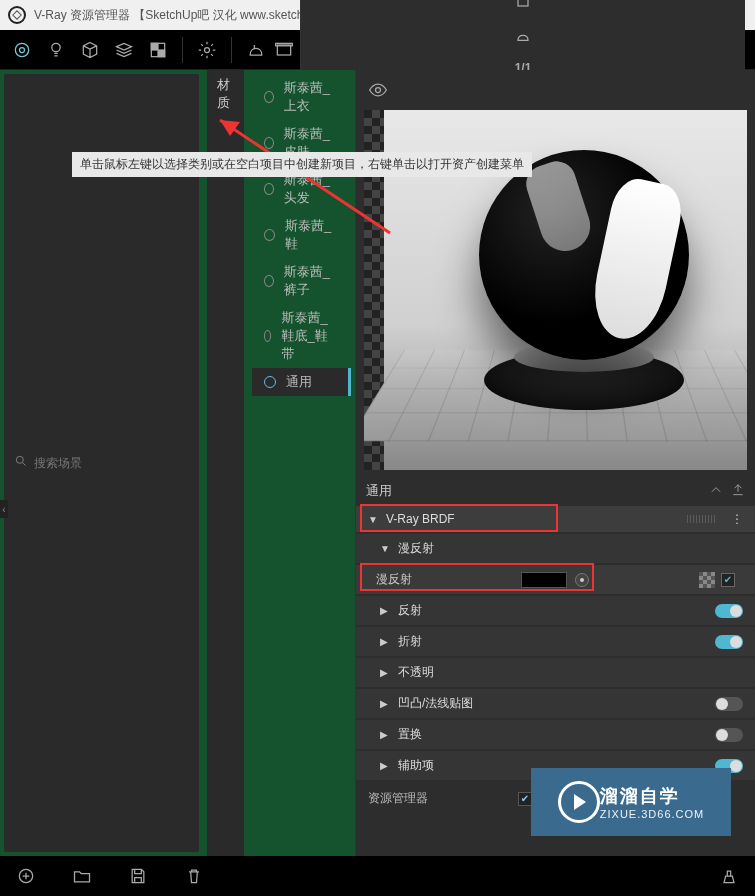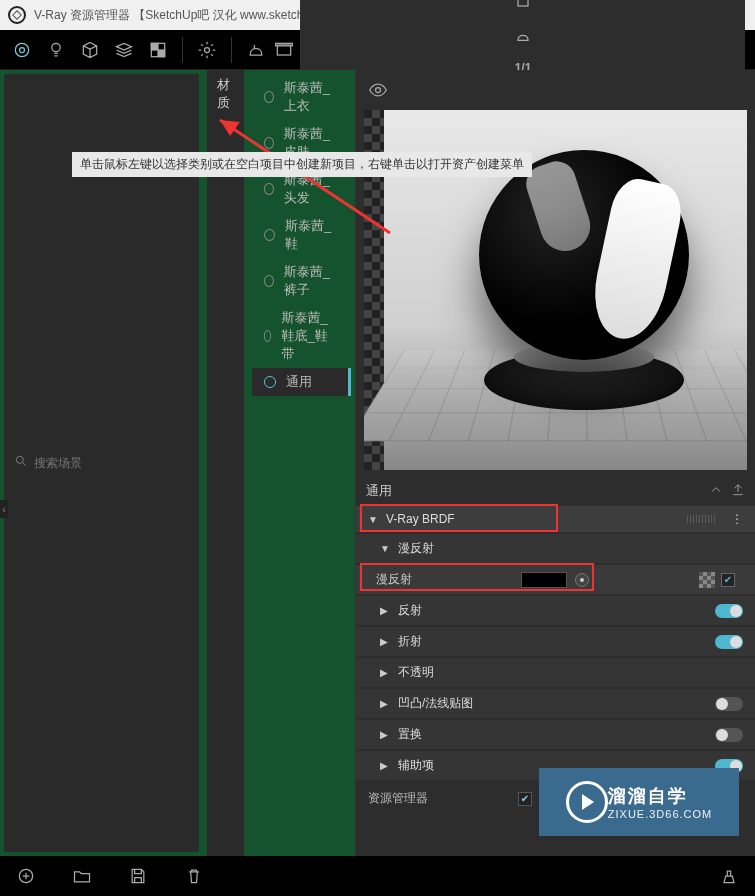--- a/index.html
+++ b/index.html
@@ -76,21 +76,21 @@
 .color-swatch { width: 46px; height: 16px; background: #000; border: 1px solid #555; margin-left: auto; margin-right: 8px; }
 .slider-btn { width: 14px; height: 14px; border: 1px solid #777; border-radius: 50%; background: #444; }
 .slider-btn .dot { width: 4px; height: 4px; background: #ccc; border-radius: 50%; margin: 4px auto; }
 .chk-swatch { width: 16px; height: 16px; background: repeating-conic-gradient(#888 0 25%, #555 0 50%) 0 0/8px 8px; margin-left: 110px; margin-right: 6px; }
 .chk { width: 14px; height: 14px; background: #222; border: 1px solid #666; display: flex; align-items: center; justify-content: center; color: #4fb8d0; font-size: 10px; }
 
 .allow-row { display: flex; align-items: center; padding: 10px 12px; color: #bbb; font-size: 12px; }
 .allow-row .cbx { width: 14px; height: 14px; background: #222; border: 1px solid #555; margin-left: 90px; color: #8cf; display: flex; align-items: center; justify-content: center; font-size: 10px; }
 
 
-.watermark { position: absolute; right: 16px; bottom: 60px; width: 200px; height: 68px; background: #3a6b8f; display: flex; align-items: center; justify-content: center; color: #fff; }
+.watermark { position: absolute; right: 24px; bottom: 60px; width: 200px; height: 68px; background: #3a6b8f; display: flex; align-items: center; justify-content: center; color: #fff; }
 .watermark .wlogo { width: 42px; height: 42px; border: 3px solid #fff; border-radius: 50%; display: flex; align-items: center; justify-content: center; }
 .watermark .wlogo::after { content: ""; width: 0; height: 0; border-left: 12px solid #fff; border-top: 8px solid transparent; border-bottom: 8px solid transparent; margin-left: 3px; }
 .watermark .wt { display: flex; flex-direction: column; }
 .watermark .wt .big { font-size: 18px; font-weight: bold; letter-spacing: 2px; }
 .watermark .wt .small { font-size: 11px; letter-spacing: 1px; opacity: 0.9; }
 
 
 .bottombar { height: 40px; background: #000; display: flex; align-items: center; padding: 0 16px; gap: 36px; color: #aaa; }
 .bottombar .spacer { flex: 1; }
 .bb-icon { width: 20px; height: 20px; cursor: pointer; display: flex; align-items: center; justify-content: center; }

